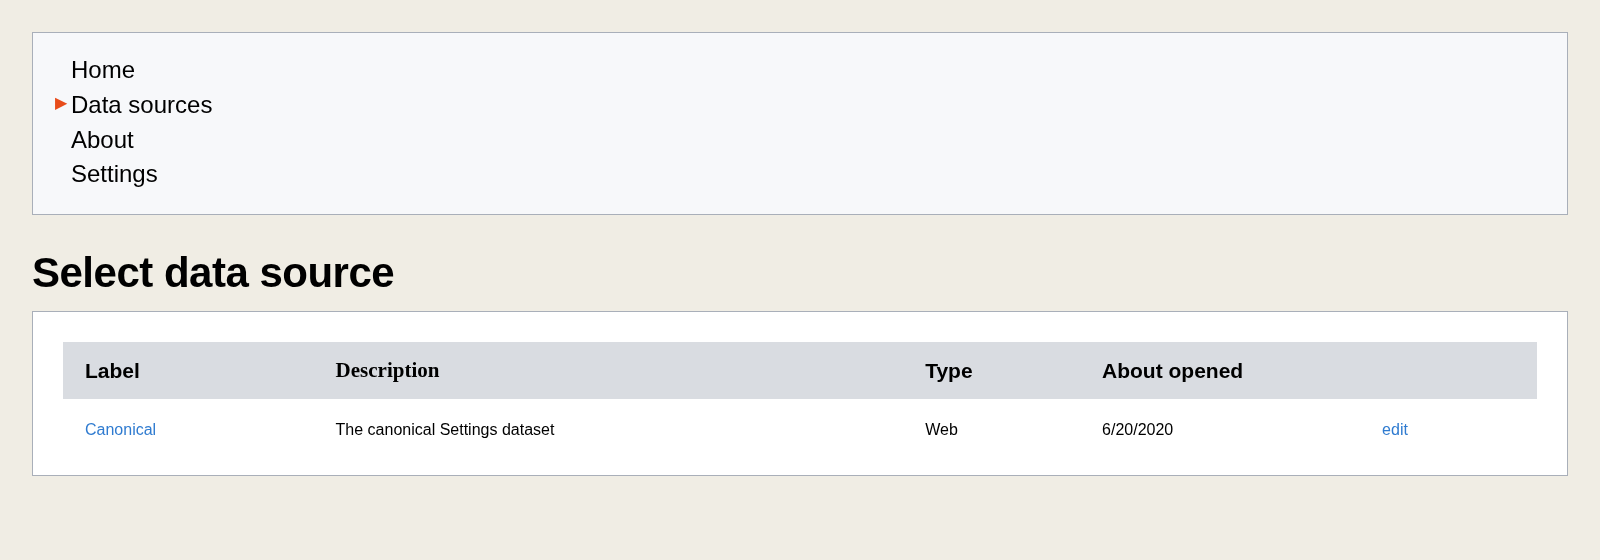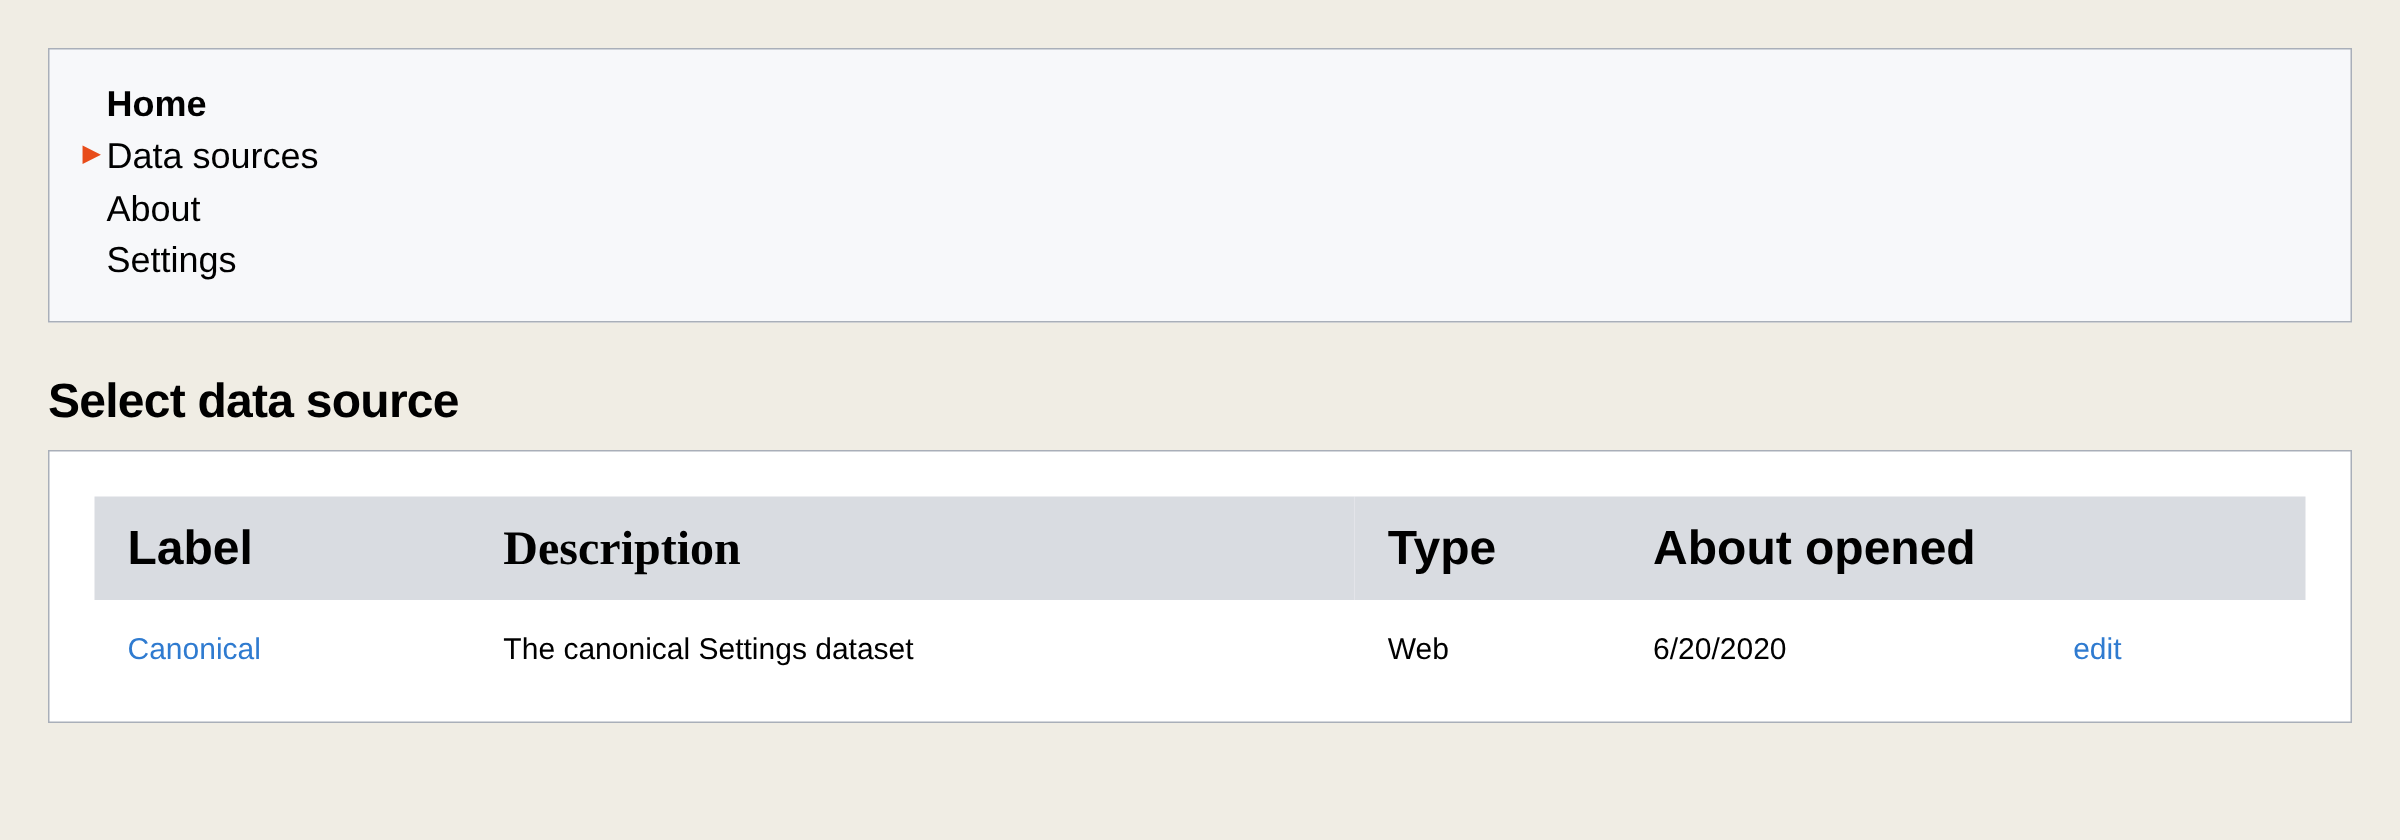--- a/index.html
+++ b/index.html
@@ -19,54 +19,54 @@
       margin-bottom: 34px;
     }
     .nav-list {
       list-style: none;
       line-height: 1.45;
     }
     .nav-item {
       position: relative;
       font-size: 24px;
     }
-    .nav-item.current { font-weight: 700; color: #000; }
+    .nav-item.current { font-weight: 400; color: #000; }
     .nav-item a { color: #000000; text-decoration: none; }
     .nav-item .marker {
       position: absolute;
       left: -16px;
       top: 3px;
       color: #e84c1a;
       display: none;
       font-size: 16px;
     }
     .nav-item.active .marker { display: inline; }
     h1.page-title {
-      font-size: 32px;
+      font-size: 42px;
       font-weight: 700;
       letter-spacing: -0.5px;
       margin-bottom: 14px;
     }
     .panel {
       background: #fff;
       border: 1px solid #a9afb9;
       padding: 30px;
     }
     table.data { width: 100%; border-collapse: collapse; }
     table.data thead th {
       background: #d9dce1;
       text-align: left;
       font-weight: 700;
-      font-size: 32px;
+      font-size: 21px;
       padding: 16px 22px;
     }
     table.data thead th:last-child { text-align: right; }
     table.data td {
       padding: 22px 22px 6px 22px;
-      font-size: 20px;
+      font-size: 16px;
       vertical-align: top;
     }
     table.data td a { color: #2f7bd0; text-decoration: none; }
     table.data td.action { }
     .col-label { width: 17%; }
     .col-desc  { width: 40%; font-family: Liberation Serif, serif; }
     .col-type  { width: 12%; }
     .col-last  { width: 19%; }
     .col-act   { width: 12%; }
   </style>

